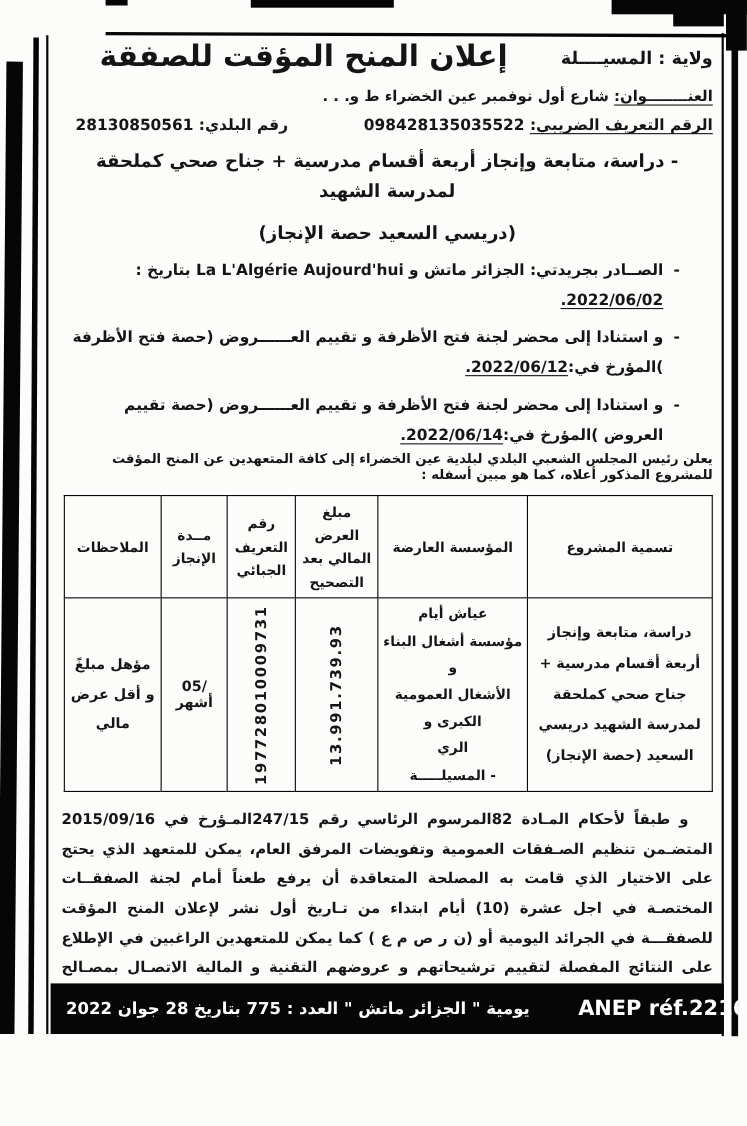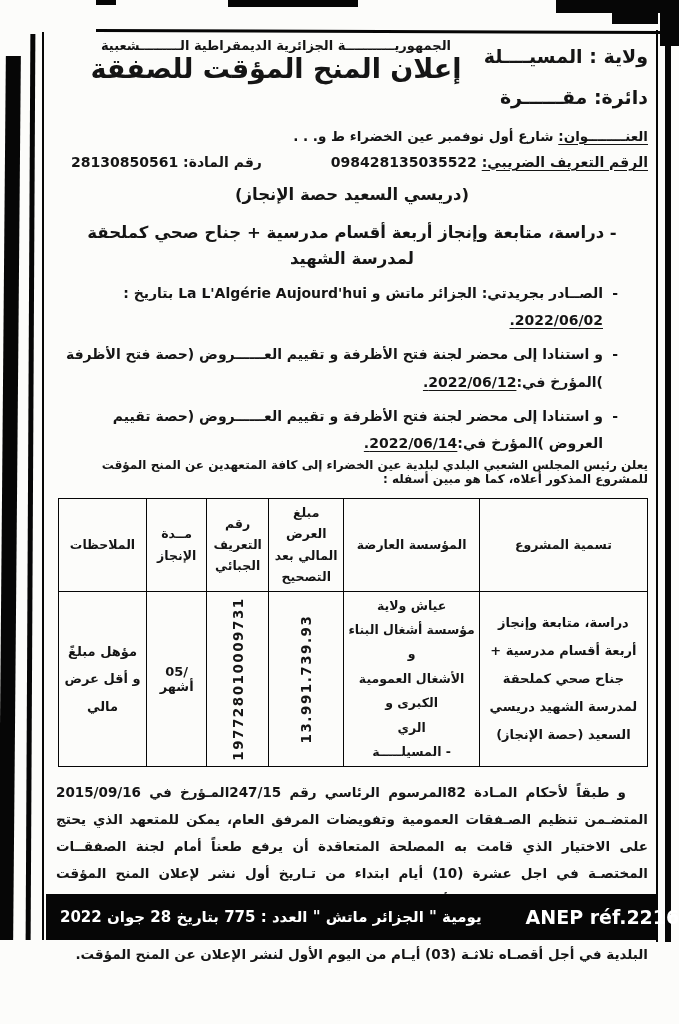--- a/index.html
+++ b/index.html
@@ -21,21 +21,21 @@
   .art2{left:228px;top:0;width:130px;height:7px;}
   .art3{left:556px;top:0;width:123px;height:13px;}
   .art4{left:612px;top:2px;width:46px;height:22px;}
   .art5{left:660px;top:0;width:19px;height:46px;}
 
   .content{
     position:absolute;left:56px;top:36px;width:592px;
     direction:rtl;text-align:right;font-weight:bold;
   }
   .hdr{display:flex;}
-  .admin{width:152px;font-size:19px;line-height:2.15;white-space:nowrap;}
+  .admin{width:152px;font-size:16px;line-height:2.15;white-space:nowrap;}
   .hdr-mid{flex:1;text-align:center;}
   .republic{font-size:13px;margin-top:2px;letter-spacing:.2px;}
   .main-title{font-size:27px;letter-spacing:.3px;}
   .addr{font-size:13.5px;margin-top:10px;}
   .taxline{font-size:14px;margin-top:10px;}
   .u{text-decoration:underline;text-underline-offset:3px;}
   .tax-article{margin-right:64px;}
   .num{font-family:"DejaVu Sans", sans-serif;}
 
   .bullet{font-size:14px;line-height:1.95;margin:7px 30px 0 4px;
@@ -81,46 +81,44 @@
 <div class="ink l-outer"></div>
 <div class="ink l-inner"></div>
 <div class="ink r-inner"></div>
 <div class="ink r-outer"></div>
 
 <div class="content">
 
   <div class="hdr">
     <div class="admin">
       <div>ولاية : المسيــــلة</div>
-      <div>دائرة: مقــــــرة</div>
     </div>
     <div class="hdr-mid">
-      <div class="republic">الجمهوريـــــــــــة الجزائرية الديمقراطية الـــــــــشعبية</div>
       <div class="main-title">إعلان المنح المؤقت للصفقة</div>
     </div>
   </div>
 
   <div class="addr">
     <span class="u">العنــــــــوان:</span><span> شارع أول نوفمبر عين الخضراء ط و. . .</span>
   </div>
 
   <div class="taxline">
     <span class="u">الرقم التعريف الضريبي:</span>
     <span class="num">098428135035522</span>
-    <span class="tax-article">رقم المادة:</span>
+    <span class="tax-article">رقم البلدي:</span>
     <span class="num">28130850561</span>
   </div>
 
 
 
-  <div class="subject">(دريسي السعيد حصة الإنجاز)</div>
   <div class="subject">
     <span>-</span>
     <span>دراسة، متابعة وإنجاز أربعة أقسام مدرسية + جناح صحي كملحقة لمدرسة الشهيد</span>
   </div>
+  <div class="subject">(دريسي السعيد حصة الإنجاز)</div>
 
   <div class="bullet">
     <span class="marker">-</span><span>الصــادر بجريدتي: الجزائر ماتش و </span><b dir="ltr">La L'Algérie Aujourd'hui</b><span> بتاريخ : </span><span class="u">2022/06/02.</span>
   </div>
 
   <div class="bullet">
     <span class="marker">-</span><span>و استنادا إلى محضر لجنة فتح الأظرفة و تقييم العــــــروض (حصة فتح الأظرفة )المؤرخ في:</span><span class="u">2022/06/12.</span>
   </div>
 
   <div class="bullet">
@@ -135,21 +133,21 @@
       <td class="c-project">تسمية المشروع</td>
       <td class="c-company">المؤسسة العارضة</td>
       <td class="c-amount">مبلغ العرض المالي بعد التصحيح</td>
       <td class="c-tax">رقم التعريف الجبائي</td>
       <td class="c-dur">مــدة الإنجاز</td>
       <td class="c-rem">الملاحظات</td>
     </tr>
     <tr class="tbody">
       <td class="c-project cell-project">دراسة، متابعة وإنجاز أربعة أقسام مدرسية + جناح صحي كملحقة لمدرسة الشهيد دريسي السعيد (حصة الإنجاز)</td>
       <td class="c-company cell-company">
-        <div>عياش ولاية</div>
+        <div>عياش أيام</div>
         <div>مؤسسة أشغال البناء و</div>
         <div>الأشغال العمومية الكبرى و</div>
         <div>الري</div>
         <div>-  المسيلـــــة</div>
       </td>
       <td class="c-amount rot">
         <span class="vtxt num">13.991.739.93</span>
       </td>
       <td class="c-tax rot">
         <span class="vtxt num">197728010009731</span>

